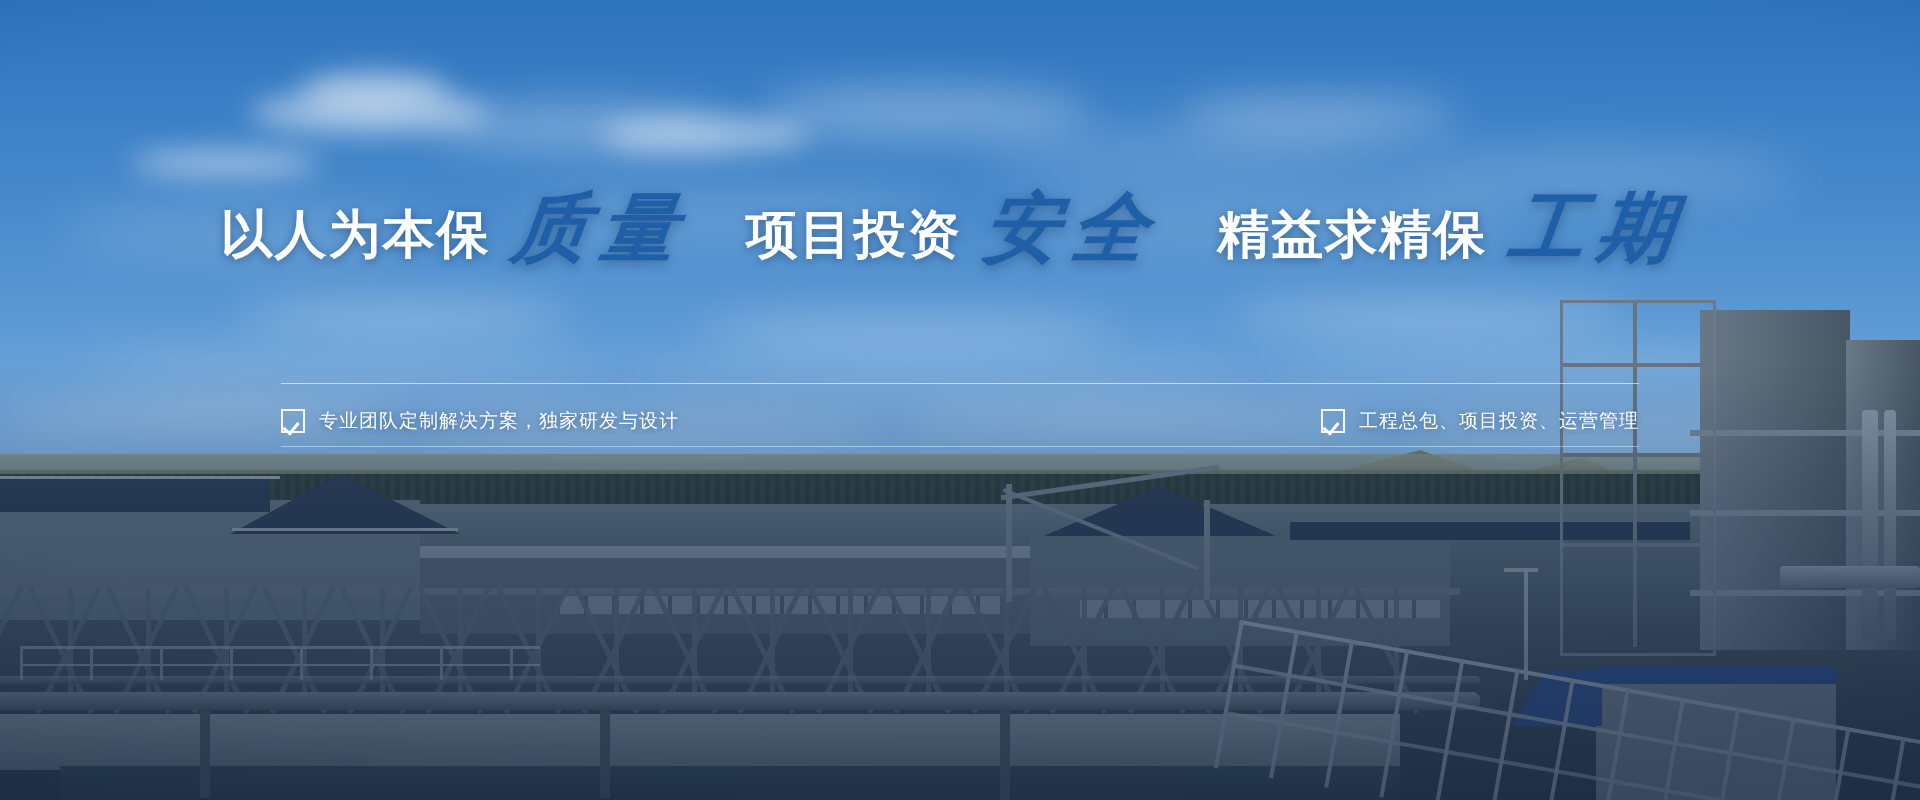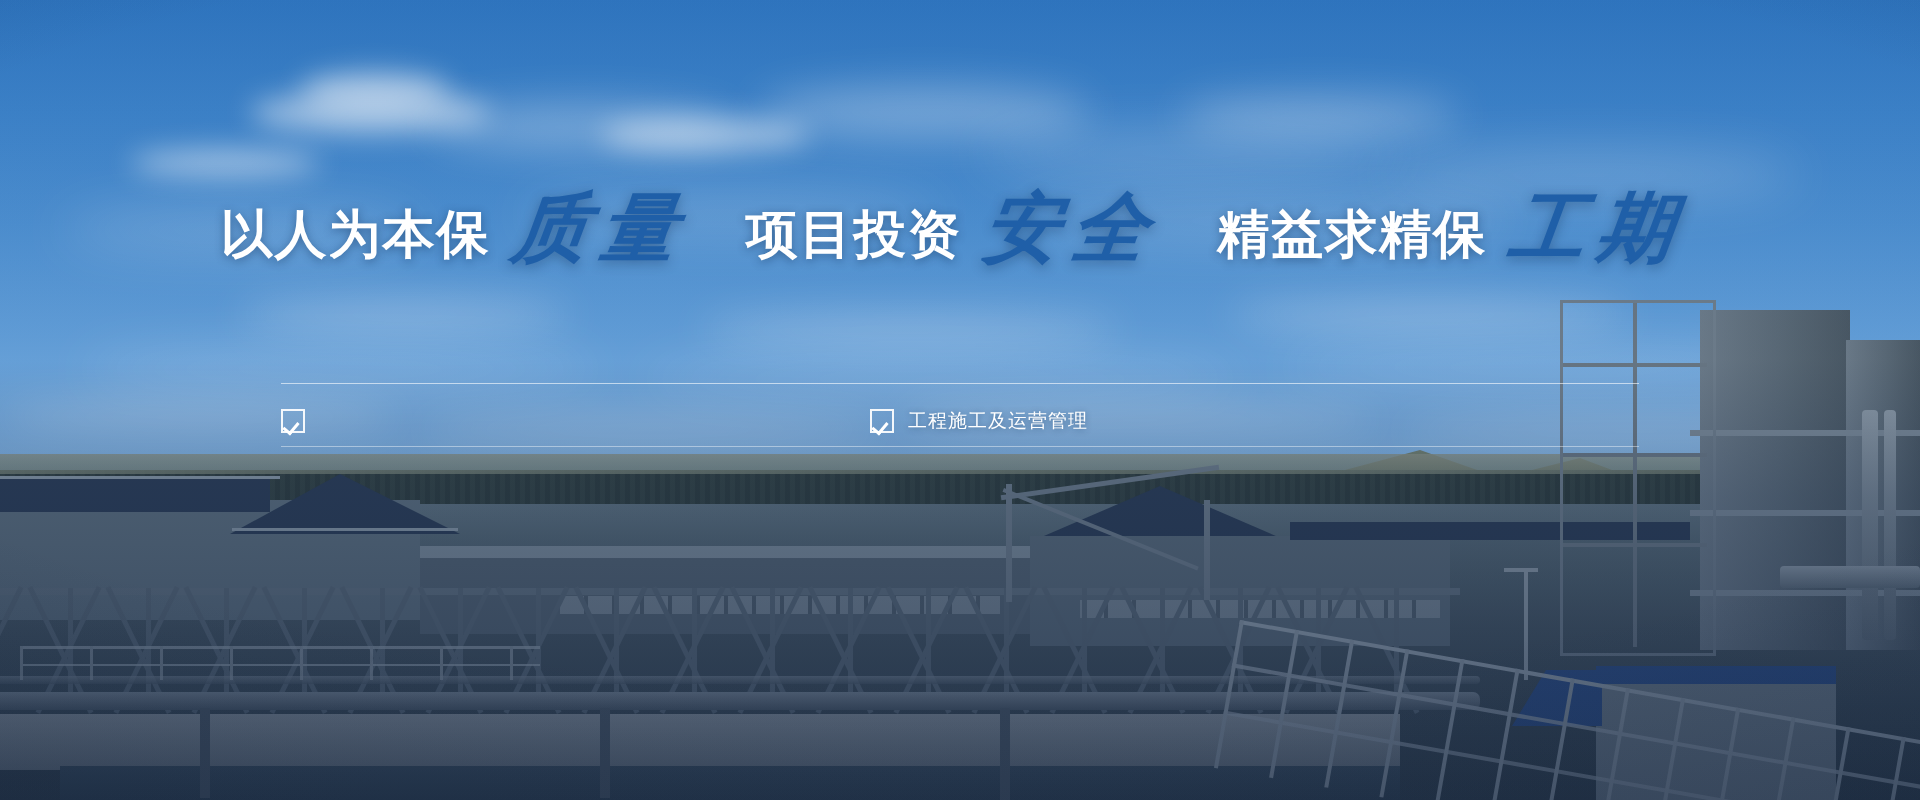--- a/index.html
+++ b/index.html
@@ -390,24 +390,25 @@
       <span class="hl-gap"></span>
       <span class="hl-seg hl-plain">精益求精保</span>
       <span class="hl-seg hl-cal">工期</span>
     </div>
 
     <div class="divider"></div>
 
     <div class="features">
       <div class="feature">
         <span class="chk"></span>
+        <span class="txt">专业团队定制解决方案，独家研发与设计</span>
       </div>
+      <span class="fspace"></span>
       <span class="fspace"></span>
       <div class="feature">
         <span class="chk"></span>
-        <span class="txt">工程施工及运营管理</span>
+        <span class="txt">工程总包、项目投资、运营管理</span>
       </div>
-      <span class="fspace"></span>
     </div>
 
     <div class="divider lower"></div>
   </div>
 </div>
 
 </body></html>

